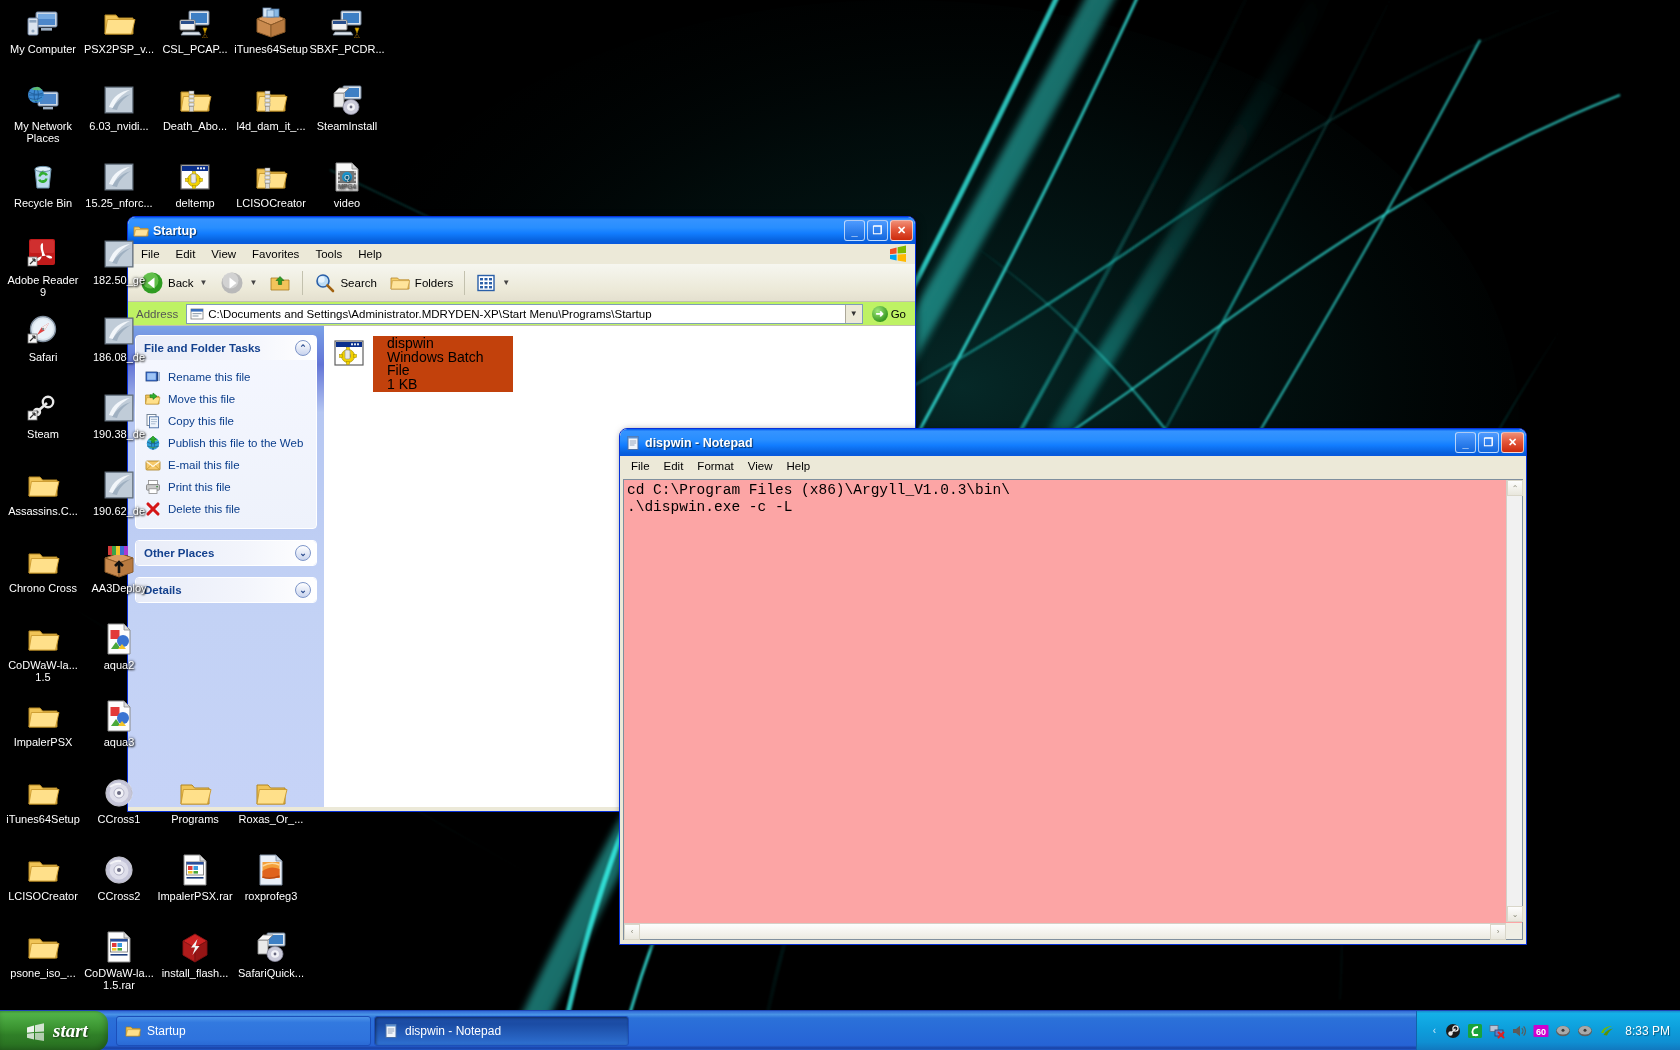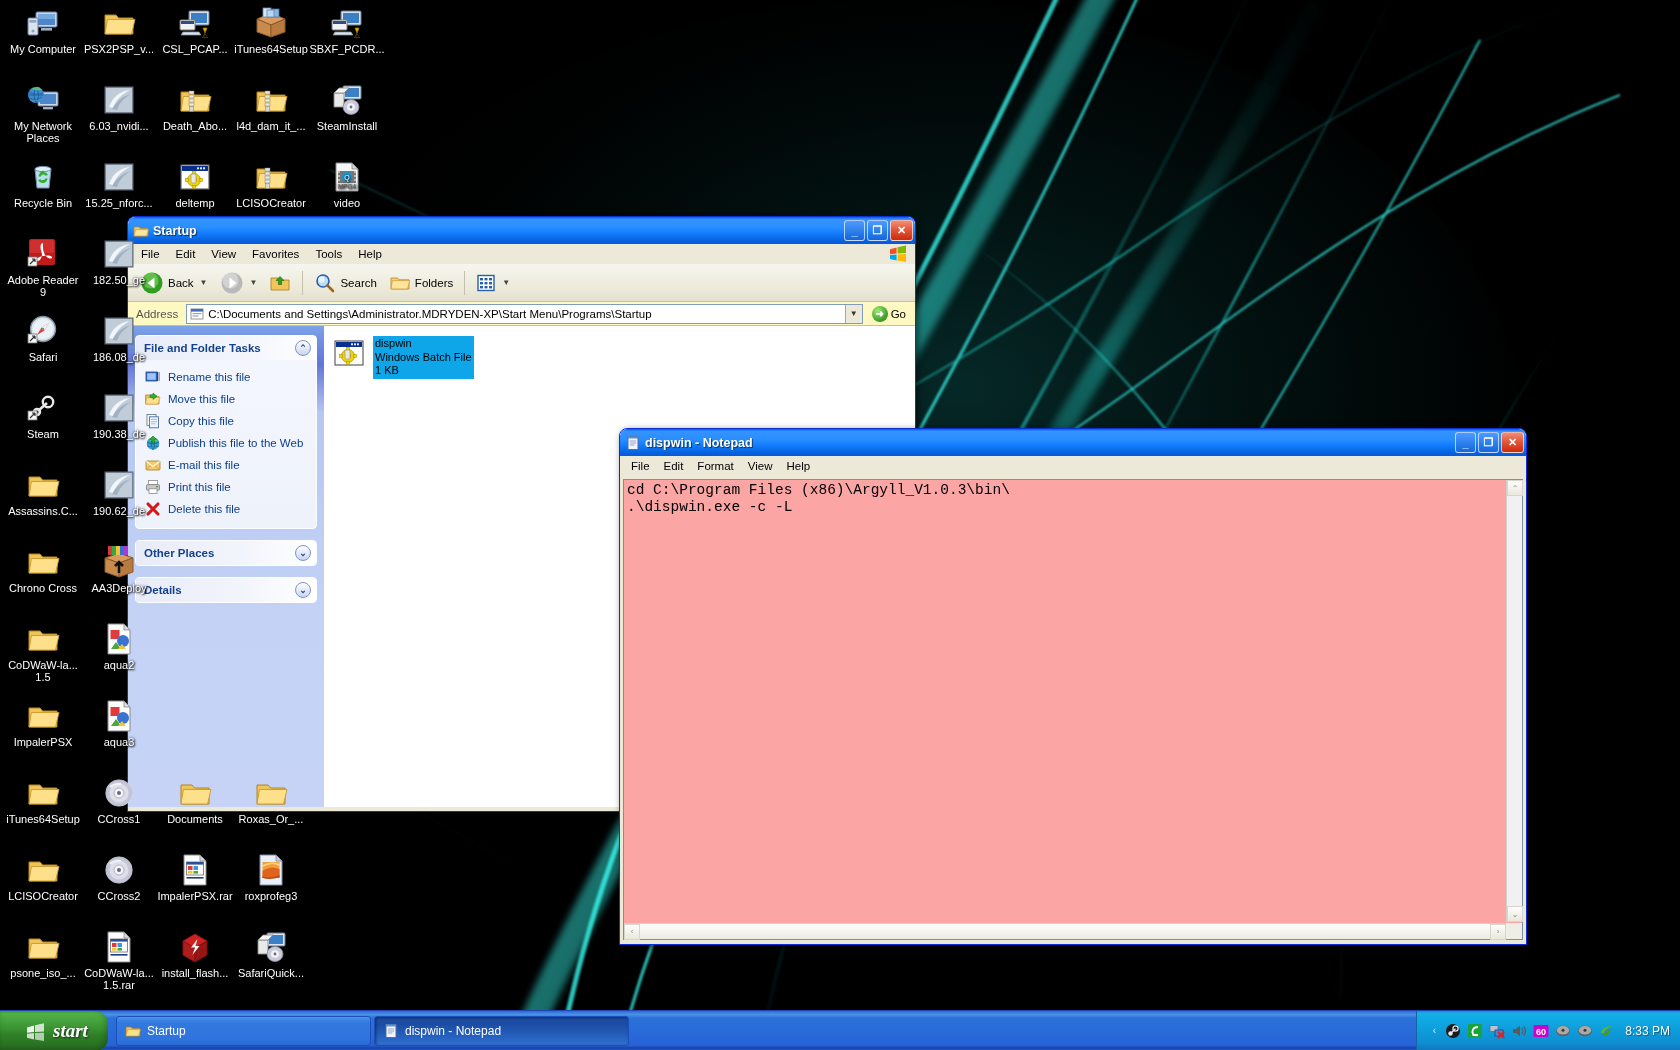--- a/index.html
+++ b/index.html
@@ -104,21 +104,21 @@
   .ex-toolbar {
     height: 38px;
     background: linear-gradient(to bottom,#f6f6f0 0%, #ece9d8 70%, #e4e0cf 100%);
     border-bottom: 1px solid #c3c1ae;
     display: flex; align-items: center; padding-left: 6px; gap: 0px;
   }
   .tbtn { display:flex; align-items:center; gap:4px; padding: 3px 6px; font-size:11.5px; color:#000; cursor:default; }
   .tbtn .caret { font-size: 8px; color:#444; margin-left:2px; }
   .tb-sep { width:1px; height:24px; background:#c3c1ae; margin: 0 5px; }
   .ex-addrbar {
-    height: 24px; background:#fef9c3; display:flex; align-items:center;
+    height: 24px; background:#bef264; display:flex; align-items:center;
     padding: 0 4px; gap: 4px; border-bottom: 1px solid #c3c1ae;
   }
   .addr-label { font-size:11.5px; color:#555; padding: 0 4px; }
   .addr-box {
     flex: 1 1 auto; height: 20px; background:#fff;
     border: 1px solid #7f9db9; display:flex; align-items:center;
     padding-left: 3px; gap: 4px; font-size: 11.5px; color:#000;
   }
   .addr-box .addr-ic { width:14px; height:14px; flex:0 0 auto; }
   .addr-box .addr-txt { flex:1 1 auto; white-space:nowrap; overflow:hidden; }
@@ -162,21 +162,21 @@
     display: flex; align-items: center; gap: 7px;
     font-size: 11.5px; color: #0b3e8c; padding: 3px 0; cursor: default;
   }
   .task .ti { width: 16px; height: 16px; flex:0 0 auto; }
   .ex-list { flex: 1 1 auto; background:#fff; padding: 8px 6px; position:relative; }
   .file-item {
     display:flex; align-items:flex-start; gap:7px;
     width: 185px; padding: 2px;
   }
   .file-item .fi-ic { width:34px; height:34px; flex:0 0 auto; }
-  .file-item .fi-tx { font-size: 11px; line-height: 13.5px; color:#000; background:#0ea5e9; padding: 1px 2px; }
+  .file-item .fi-tx { font-size: 14px; line-height: 13.5px; color:#000; background:#c2410c; padding: 1px 14px; }
 
   
   #notepad {
     left: 619px; top: 428px; width: 908px; height: 517px;
   }
   .np-menubar {
     height: 20px; background:#ece9d8; display:flex; align-items:center;
     padding-left: 4px; font-size: 11.5px;
   }
   .np-menubar .mi { padding: 2px 7px; cursor: default; }
@@ -714,21 +714,21 @@
         </span>
         <span class="lbl">CCross1</span>
       </div>
       <div class="dicon" style="left: 157px; top: 776px;">
         <span class="glyph">
           <svg class="ic-svg" viewBox="0 0 34 34">
             <path d="M3 9 h11 l2.6 3 H31 V28 H3 Z" fill="#f0c457" stroke="#b08420" stroke-width="1"></path>
             <path d="M5.4 13.5 H33 L29.5 28 H3 Z" fill="#ffe08a" stroke="#c9992e" stroke-width=".9"></path>
           </svg>
         </span>
-        <span class="lbl">Documents</span>
+        <span class="lbl">Programs</span>
       </div>
       <div class="dicon" style="left: 233px; top: 776px;">
         <span class="glyph">
           <svg class="ic-svg" viewBox="0 0 34 34">
             <path d="M3 9 h11 l2.6 3 H31 V28 H3 Z" fill="#f0c457" stroke="#b08420" stroke-width="1"></path>
             <path d="M5.4 13.5 H33 L29.5 28 H3 Z" fill="#ffe08a" stroke="#c9992e" stroke-width=".9"></path>
           </svg>
         </span>
         <span class="lbl">Roxas_Or_...</span>
       </div>

